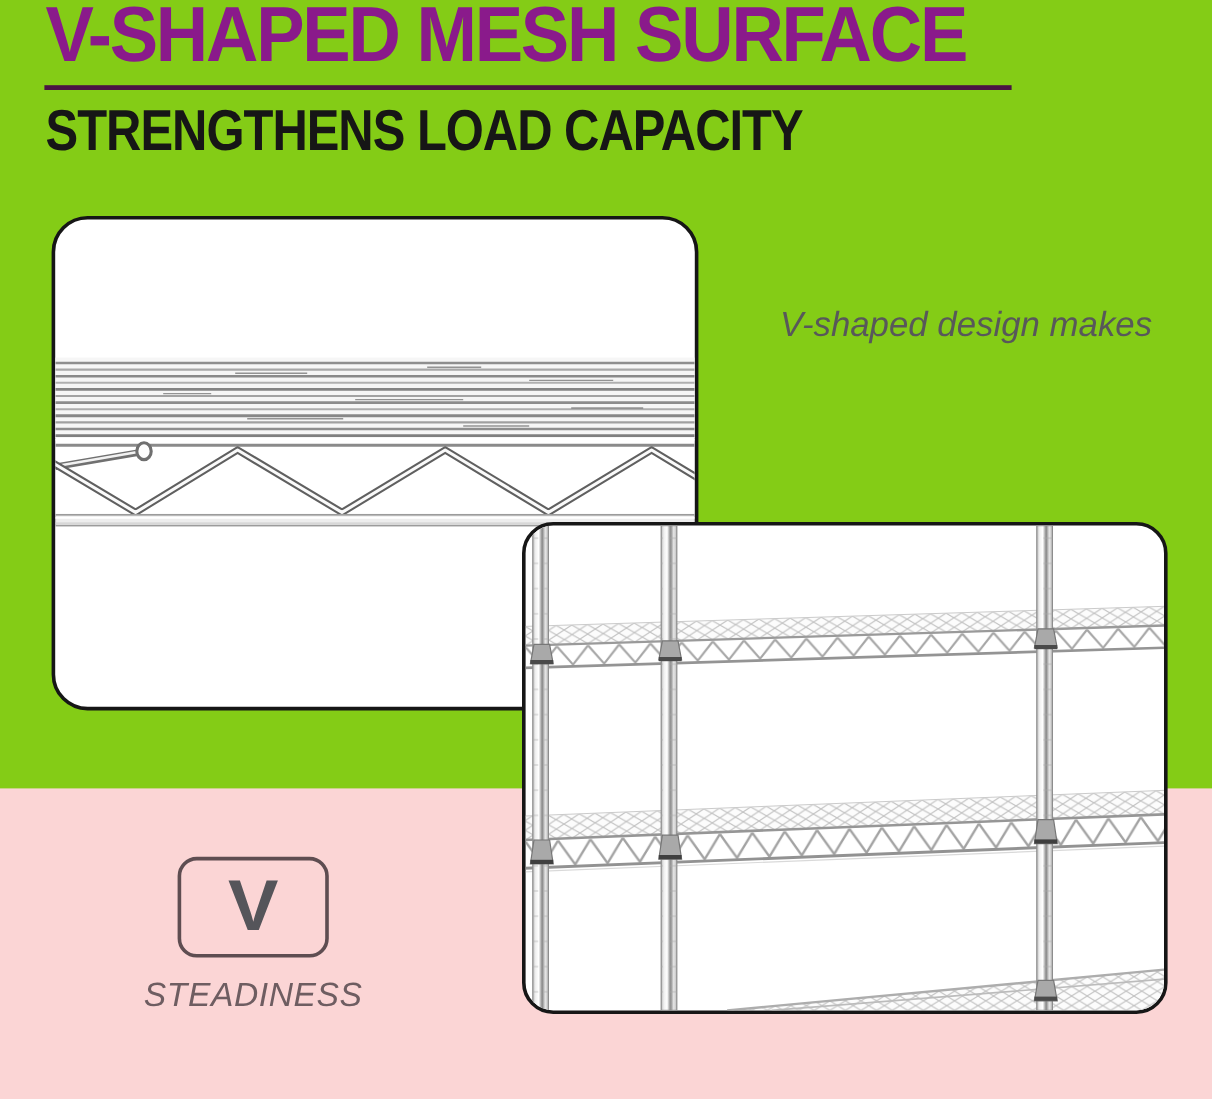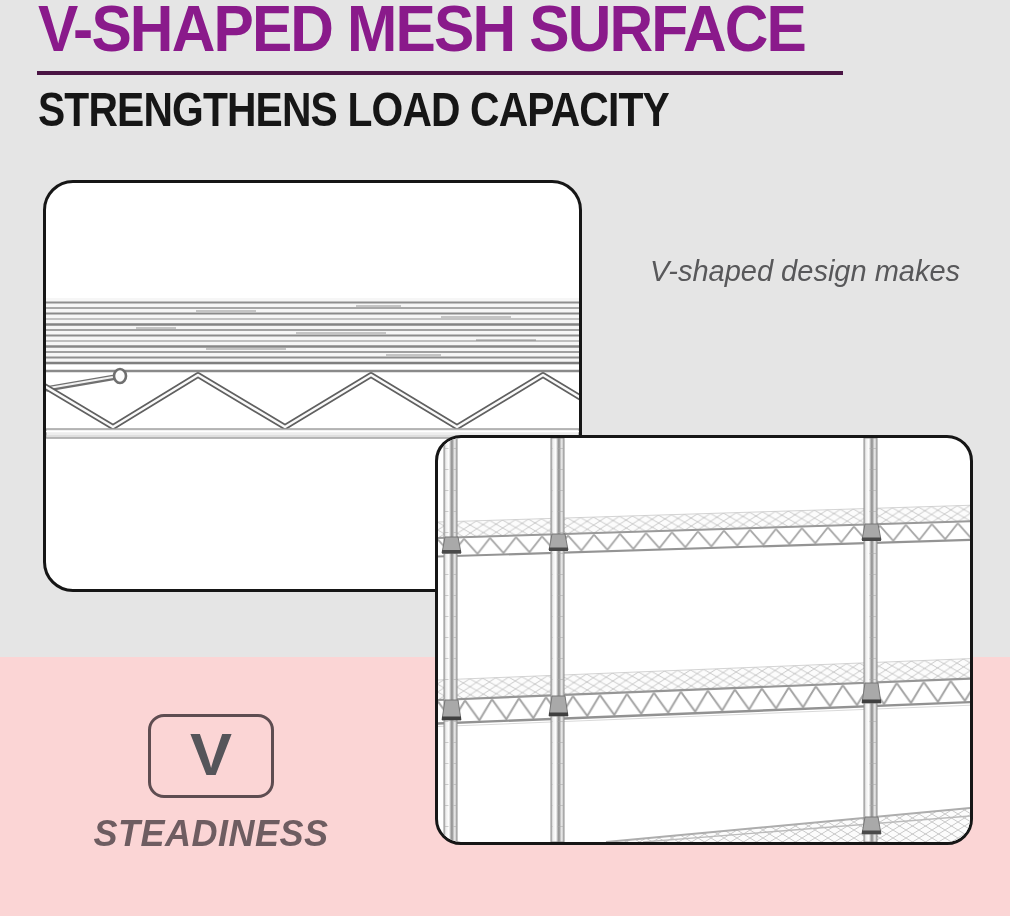--- a/index.html
+++ b/index.html
@@ -7,21 +7,21 @@
     --underline-purple:#4a1444;
     --pink-background:#fbd5d5;
     --caption-gray:#58585a;
     --badge-border:#5e4d51;
     --badge-letter-gray:#55555a;
     --label-gray:#6e5d61;
     --frame-black:#161616;
   }
   html,body{margin:0;padding:0;background:#ffffff;}
   .canvas{
-    position:relative;width:1010px;height:916px;background:#e5e5e5;
+    position:relative;width:1010px;height:916px;background:#84cc16;
     overflow:hidden;font-family:"Liberation Sans",sans-serif;
   }
   
   .headline{
     position:absolute;left:38px;top:-4px;margin:0;
     font-size:65px;font-weight:bold;letter-spacing:-2px;line-height:1.0;
     color:var(--headline-purple);white-space:nowrap;
     transform:scaleX(0.93);transform-origin:left top;
   }
   .headline-underline{
@@ -57,21 +57,21 @@
     position:absolute;left:148px;top:714px;width:126px;height:84px;
     border:3px solid var(--badge-border);border-radius:16px;box-sizing:border-box;
     display:flex;align-items:center;justify-content:center;z-index:2;
   }
   .badge-letter{
     font-size:60px;font-weight:bold;color:var(--badge-letter-gray);
     line-height:1;transform:scaleX(1.05) translateY(-1px);
   }
   .feature-label{
     position:absolute;left:91px;top:813px;width:240px;text-align:center;z-index:2;
-    font-style:italic;font-size:36px;color:var(--label-gray);letter-spacing:0.5px;font-weight:bold;
+    font-style:italic;font-size:28px;color:var(--label-gray);letter-spacing:0.5px;
   }
 </style>
 </head>
 <body>
 
 <div class="canvas">
 
   <h1 class="headline">V-SHAPED MESH SURFACE</h1>
   <div class="headline-underline"></div>
   <h2 class="subheadline">STRENGTHENS LOAD CAPACITY</h2>

